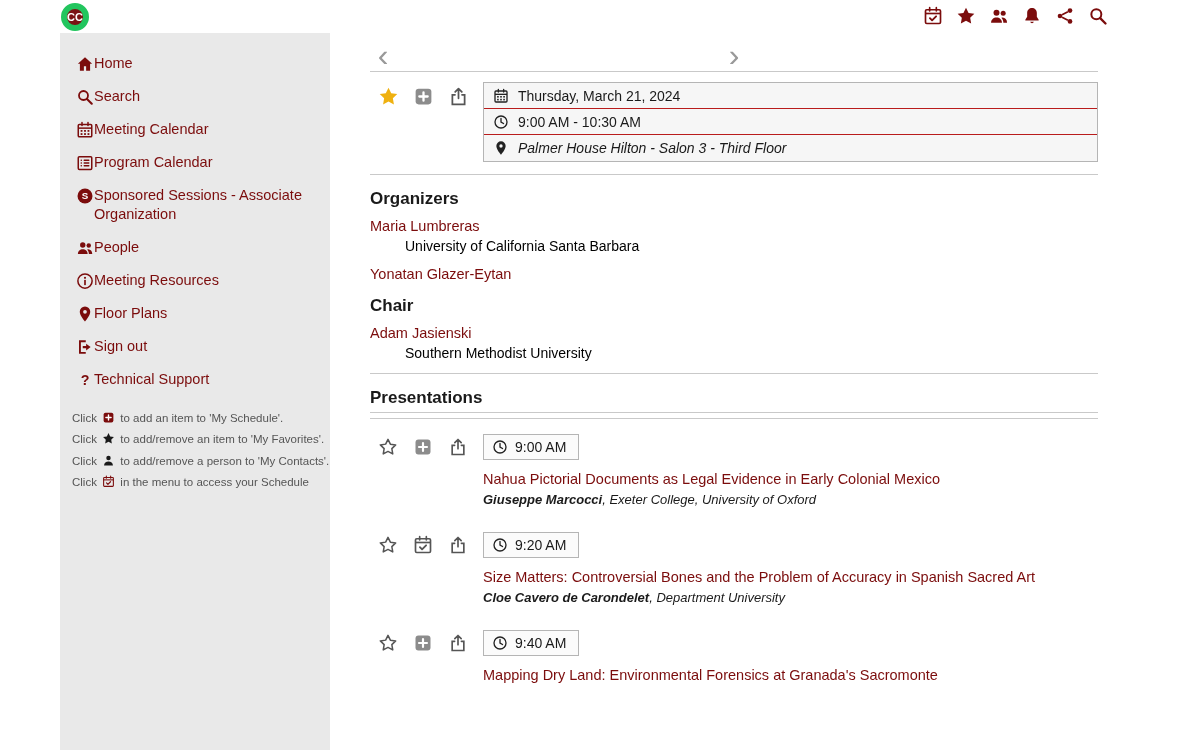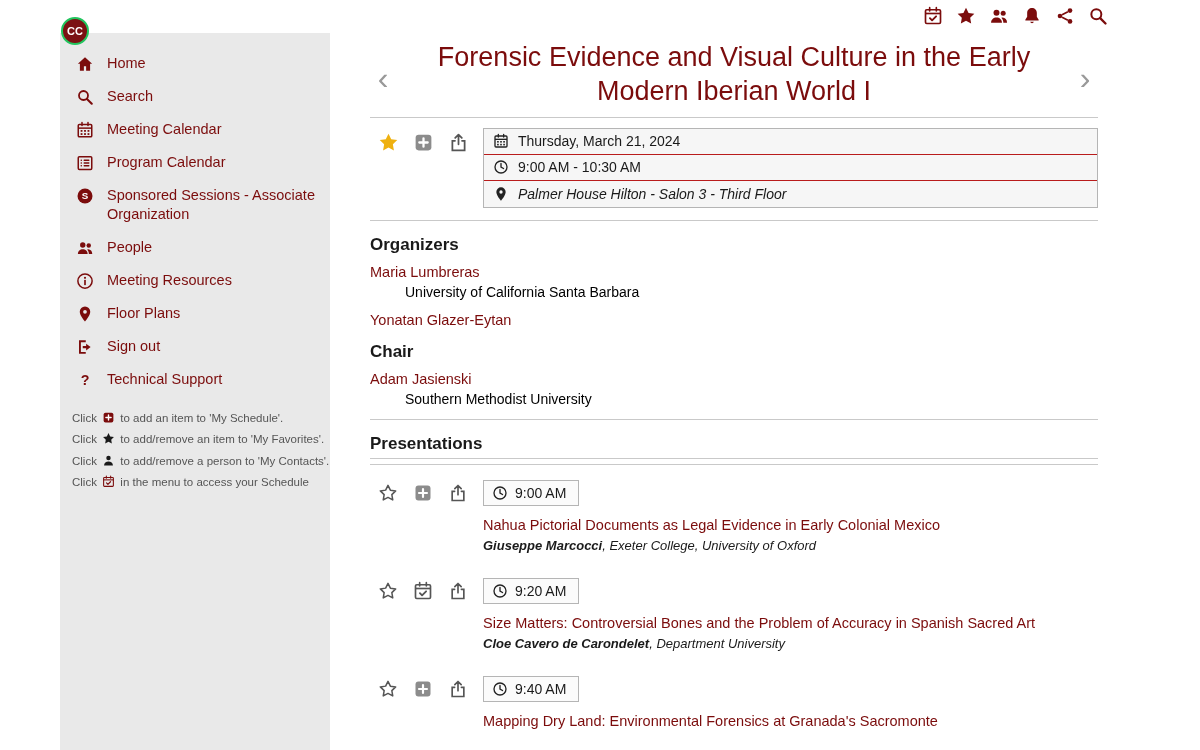--- a/index.html
+++ b/index.html
@@ -5,30 +5,30 @@
   * { box-sizing: border-box; }
   body {
     margin: 0; width: 1200px; height: 750px; position: relative; overflow: hidden;
     font-family: "Liberation Sans", sans-serif; background: #fff; color: #1a1a1a;
   }
   .ic { display: inline-block; vertical-align: middle; }
 
   
   .topbar { position: absolute; top: 0; left: 0; width: 100%; height: 33px; background: #fff; z-index: 5; }
   .logo {
-    position: absolute; left: 61px; top: 17px; width: 28px; height: 28px; border-radius: 50%;
-    background: #7b1113; border: 2px solid #22c55e; color: #fff; font-size: 11px; font-weight: bold;
+    position: absolute; left: 61px; top: 3px; width: 28px; height: 28px; border-radius: 50%;
+    background: #7b1113; border: 6px solid #22c55e; color: #fff; font-size: 11px; font-weight: bold;
     display: flex; align-items: center; justify-content: center; cursor: pointer;
   }
   .topbar-icons { position: absolute; right: 92px; top: 6px; display: flex; gap: 13px; align-items: center; color: #7b0c0c; }
   .topbar-icons .ic { width: 20px; height: 20px; cursor: pointer; }
 
   
   .sidebar { position: absolute; left: 60px; top: 33px; width: 270px; height: 717px; background: #e9e9e9; padding-top: 14px; }
-  .side-item { display: flex; gap: 13px; padding: 7px 10px 7px 16px; color: #7b0c0c; font-size: 14.5px; line-height: 1.3; align-items: flex-start; cursor: pointer; }
+  .side-item { display: flex; padding: 7px 10px 7px 16px; color: #7b0c0c; font-size: 14.5px; line-height: 1.3; align-items: flex-start; cursor: pointer; }
   .side-ic { width: 18px; height: 18px; flex: 0 0 18px; margin-top: 1px; }
   .help { margin-top: 12px; padding-left: 12px; color: #555; font-size: 11.5px; line-height: 21.5px; }
   .help-line { white-space: nowrap; }
   .help-ic { width: 13px; height: 13px; margin: 0 2px; vertical-align: -2px; }
   .maroon { color: #7b0c0c; }
   .darkic { color: #1a1a1a; }
 
   
   .content { position: absolute; left: 330px; top: 33px; width: 870px; height: 717px; background: #fff; padding: 6px 102px 0 40px; }
   .title-row { display: grid; grid-template-columns: 26px 1fr 26px; align-items: center; }
@@ -260,21 +260,20 @@
     <div class="help-line"><span>Click</span> <svg class="ic help-ic maroon">
           <use href="#i-calcheck"></use>
         </svg> <span>in the menu to access your Schedule</span></div>
   </div>
 </aside>
 
 <main class="content">
 
   <div class="title-row">
     <span class="chev">‹</span>
-    <h1 class="session-title">Forensic Evidence and Visual Culture in the Early Modern Iberian World I</h1>
     <span class="chev">›</span>
   </div>
   <hr class="rule">
 
   <div class="session-row">
     <div class="session-actions">
       <svg class="ic star-gold">
           <use href="#i-star"></use>
         </svg>
       <svg class="ic gray-ic">

